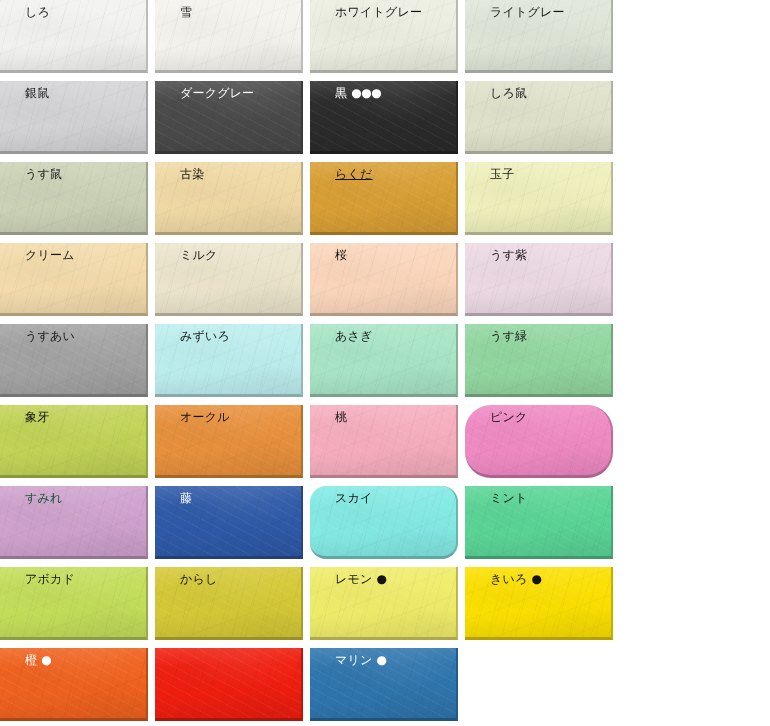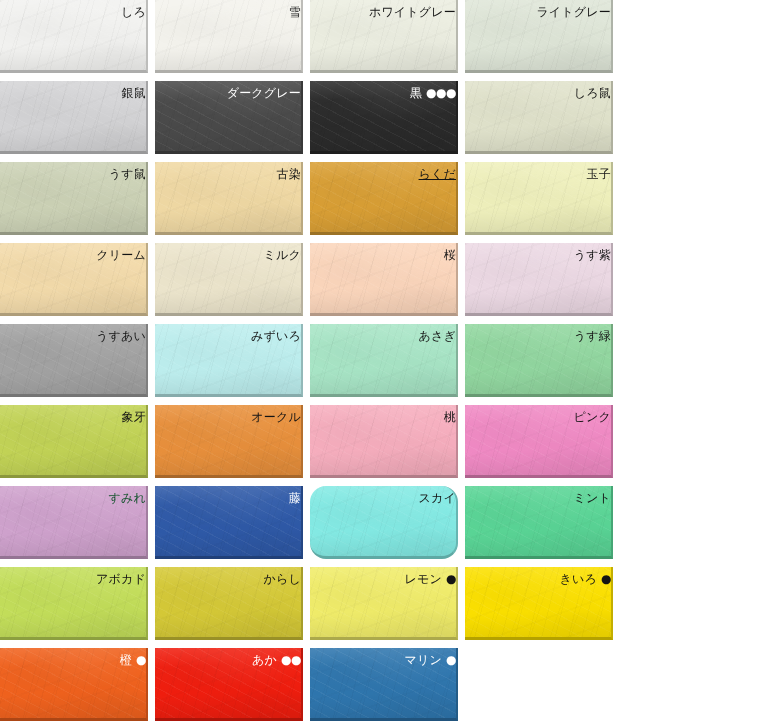--- a/index.html
+++ b/index.html
@@ -59,26 +59,25 @@
     background: linear-gradient(178deg,
       rgba(255,255,255,0.13) 0%,
       rgba(255,255,255,0.02) 26%,
       rgba(0,0,0,0.0) 62%,
       rgba(0,0,0,0.09) 100%);
   }
   .swatch .label {
     position: relative;
     z-index: 3;
     display: block;
-    padding: 5px 0 0 19px;
+    padding: 5px 0 0 25px;
     font-size: 12px;
     line-height: 15px;
     letter-spacing: 0.2px;
     white-space: nowrap;
-    text-align: right;
   }
   .swatch .name { font-weight: normal; }
   .swatch .dots {
     margin-left: 4px;
     letter-spacing: -0.5px;
     font-size: 12px;
   }
   .dark-text { color: #141414; }
   .light-text { color: #ffffff; }
 </style>
@@ -194,21 +193,21 @@
     <div class="swatch" style="background-color: rgb(232, 144, 60);">
       <span class="tex"></span>
       <span class="sheen"></span>
       <span class="label dark-text" style="color: rgb(20, 20, 20);"><span class="name">オークル</span></span>
     </div>
     <div class="swatch" style="background-color: rgb(246, 174, 190);">
       <span class="tex"></span>
       <span class="sheen"></span>
       <span class="label dark-text" style="color: rgb(20, 20, 20);"><span class="name">桃</span></span>
     </div>
-    <div class="swatch" style="background-color: rgb(240, 138, 196);">
+    <div class="swatch" style="background-color: rgb(240, 138, 196); border-radius: 26px;">
       <span class="tex"></span>
       <span class="sheen"></span>
       <span class="label dark-text" style="color: rgb(20, 20, 20);"><span class="name">ピンク</span></span>
     </div>
     <div class="swatch" style="background-color: rgb(207, 162, 205);">
       <span class="tex"></span>
       <span class="sheen"></span>
       <span class="label dark-text" style="color: #14532d;"><span class="name">すみれ</span></span>
     </div>
     <div class="swatch" style="background-color: rgb(47, 90, 168);">
@@ -247,20 +246,19 @@
       <span class="label dark-text" style="color: rgb(20, 20, 20);"><span class="name">きいろ</span><span class="dots">●</span></span>
     </div>
     <div class="swatch" style="background-color: rgb(240, 98, 30);">
       <span class="tex"></span>
       <span class="sheen"></span>
       <span class="label light-text" style="color: rgb(255, 255, 255);"><span class="name">橙</span><span class="dots">●</span></span>
     </div>
     <div class="swatch" style="background-color: rgb(240, 30, 15);">
       <span class="tex"></span>
       <span class="sheen"></span>
-      <span class="label light-text" style="color: rgb(255, 255, 255);"><span class="name">あか</span><span class="dots">●●</span></span>
     </div>
     <div class="swatch" style="background-color: rgb(47, 118, 174);">
       <span class="tex"></span>
       <span class="sheen"></span>
       <span class="label light-text" style="color: rgb(255, 255, 255);"><span class="name">マリン</span><span class="dots">●</span></span>
     </div>
   </div>
 
 </body></html>

